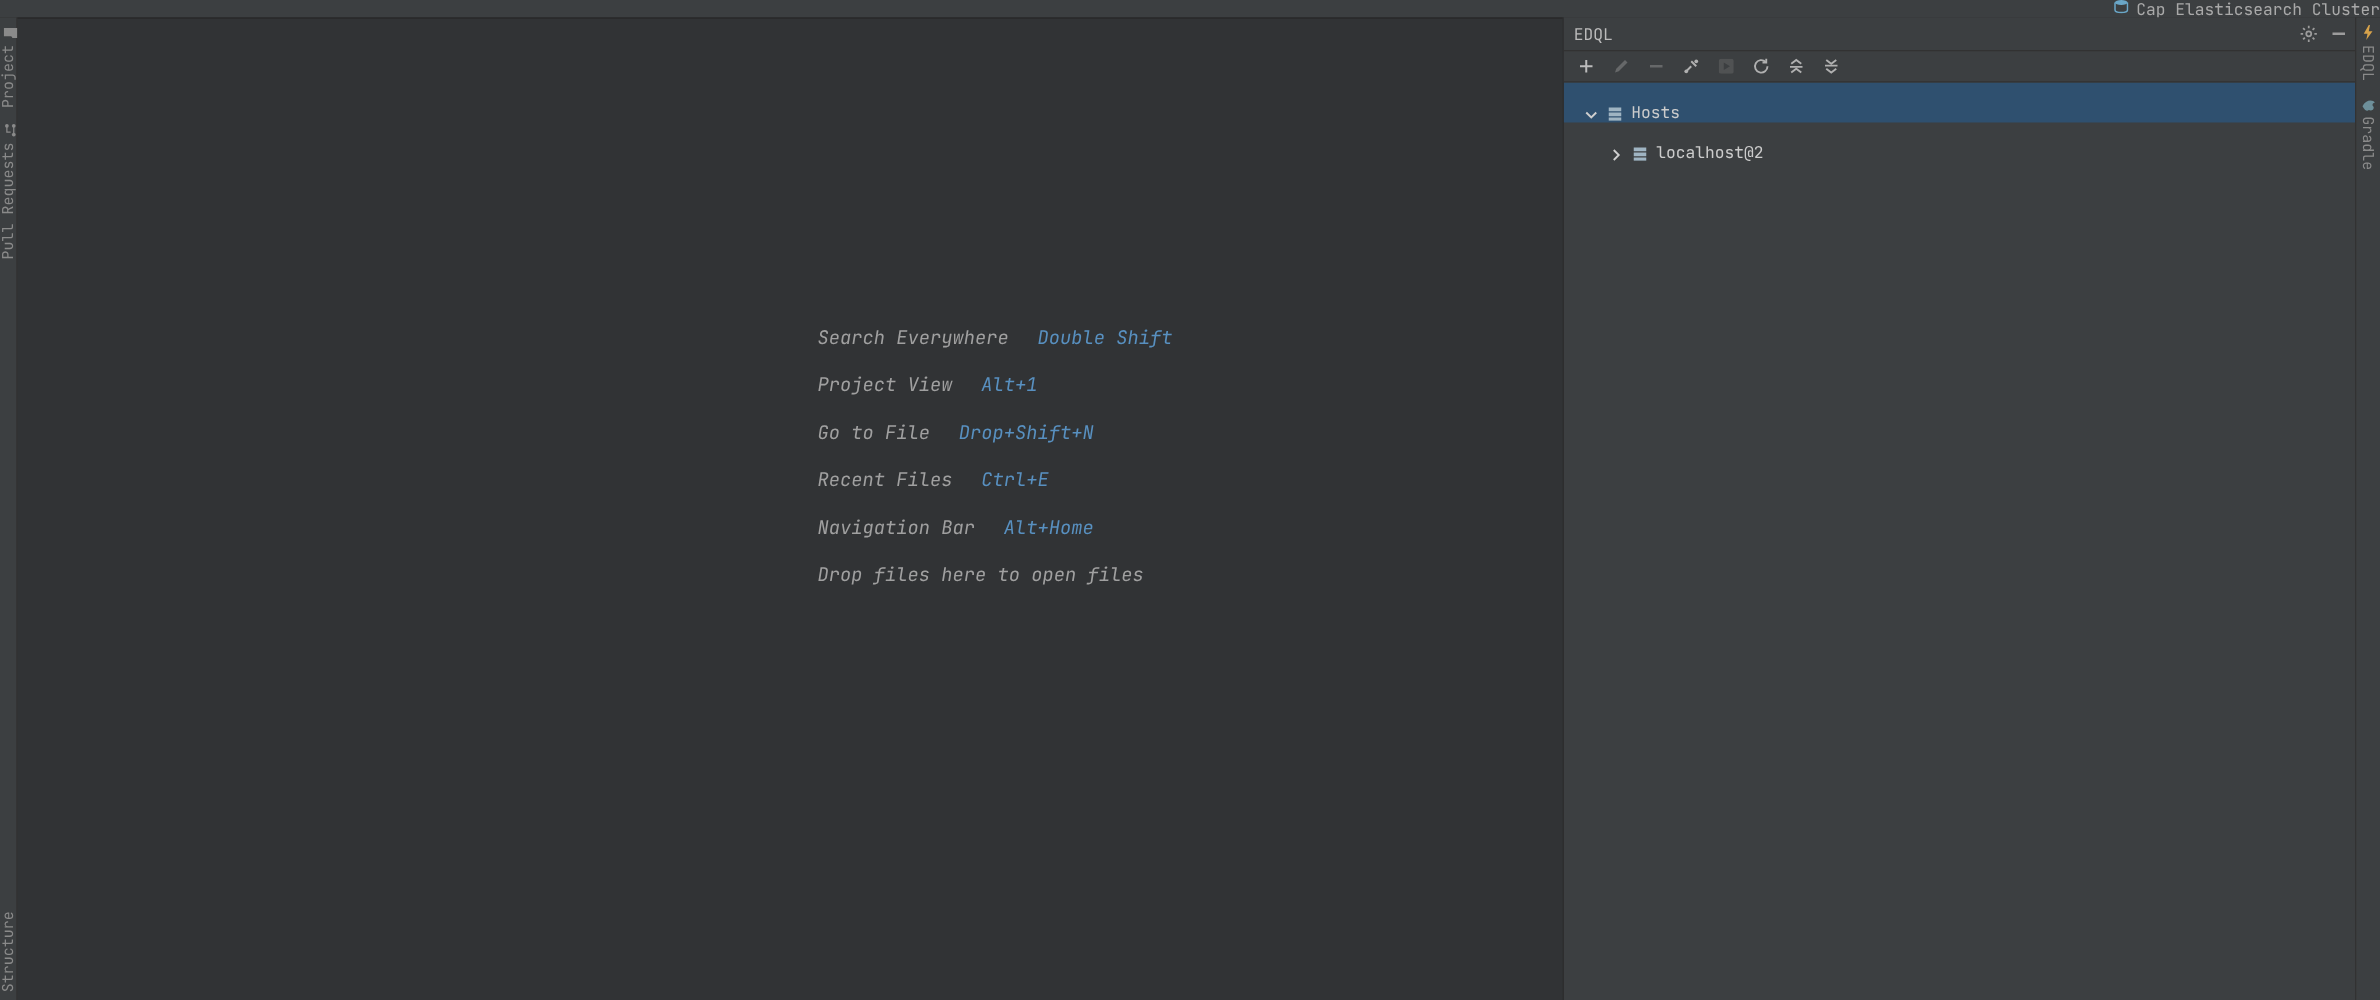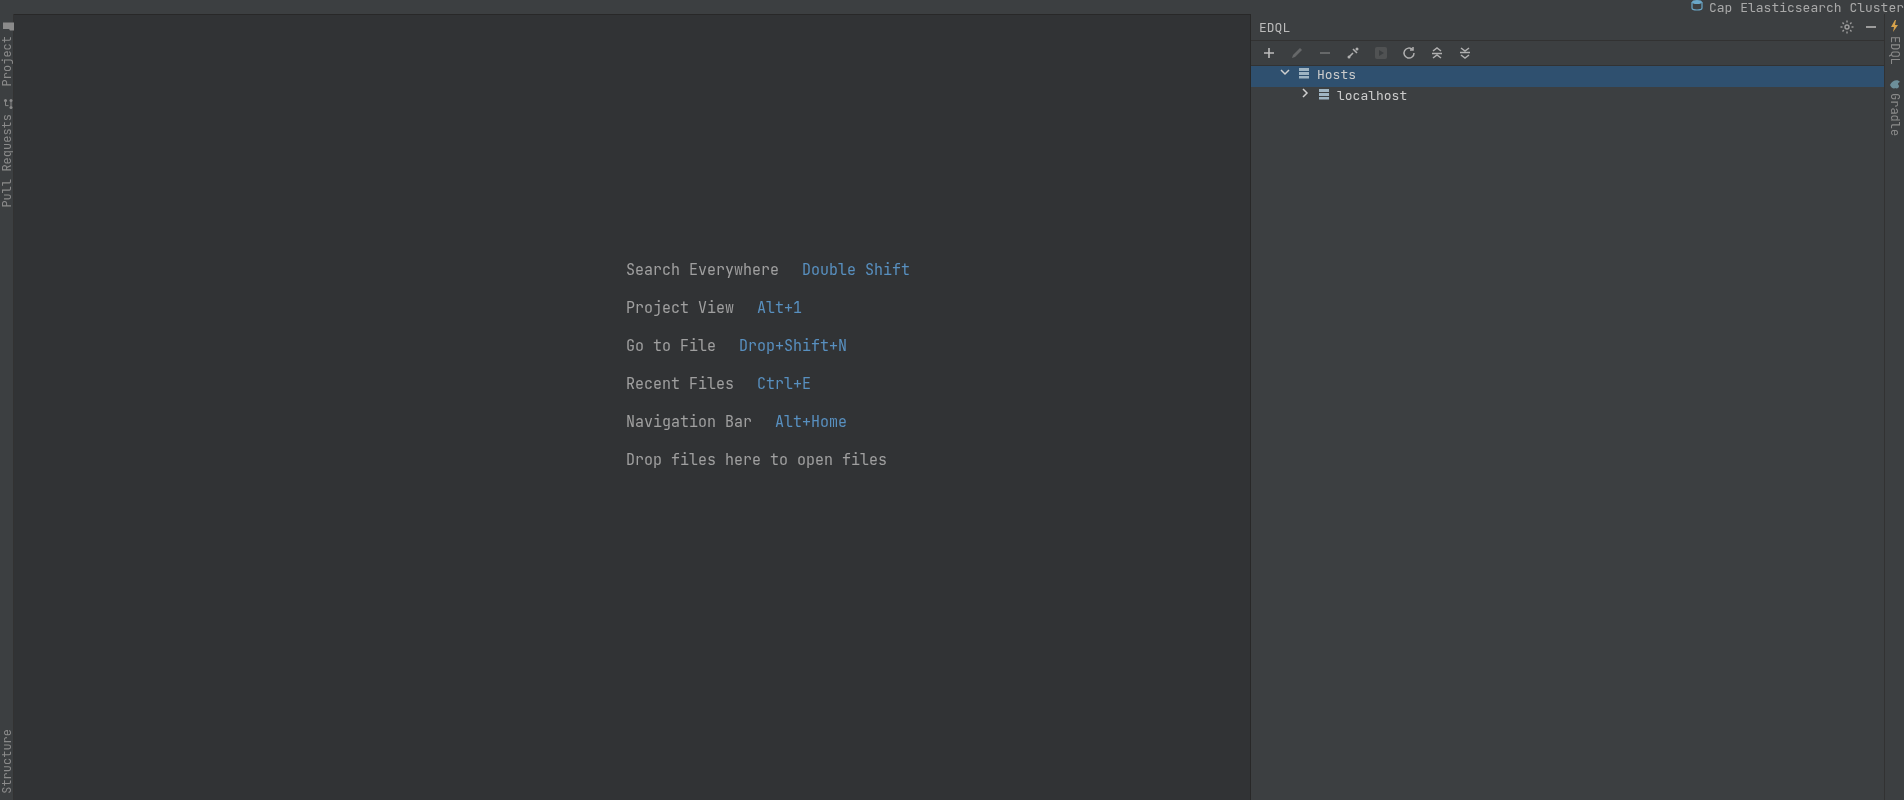--- a/index.html
+++ b/index.html
@@ -54,26 +54,27 @@
 
   
   .editor {
     flex: 1;
     background: #313335;
     position: relative;
     border-top: 1px solid #282828;
   }
   .hints {
     position: absolute;
-    left: 612px;
+    left: 640px;
     top: 248px;
     font-size: 15px;
     line-height: 1.0;
     white-space: nowrap;
     color: #a0a0a0;
+    font-style: italic;
   }
   .hints .row {
     margin-bottom: 23px;
   }
   .hints .shortcut {
     color: #5890c0;
     margin-left: 14px;
   }
 
   
@@ -118,25 +119,25 @@
 
   .tree {
     flex: 1;
     overflow: auto;
     font-size: 13px;
     color: #bbbbbb;
     padding-top: 0;
   }
   .tree-row {
     display: flex;
-    align-items: flex-start;
-    height: 21px;
+    align-items: flex-end;
+    height: 32px;
     gap: 6px;
     cursor: pointer;
-    padding-left: 16px;
+    padding-left: 4px;
   }
   .tree-row.selected {
     background: #2f506f;
   }
   .tree-row .indent { display:inline-block; height:1px; }
   .tree-row .arrow {
     width: 12px; height: 12px;
     display:flex; align-items:center; justify-content:center;
     color: #adadad;
     font-size: 10px;
@@ -336,21 +337,21 @@
               <path d="M3 1l4 4-4 4" stroke="#cfcfcf" fill="none" stroke-width="1.5"></path>
             </svg>
         </span>
         <span class="node-icon">
           <svg width="12" height="12" viewBox="0 0 12 12">
               <rect x="1" y="1" width="10" height="3" fill="#9fb4c2"></rect>
               <rect x="1" y="5" width="10" height="3" fill="#9fb4c2"></rect>
               <rect x="1" y="9" width="10" height="2.5" fill="#9fb4c2"></rect>
             </svg>
         </span>
-        <span class="label">localhost</span>
+        <span class="label">localhost@2</span>
       </div>
 
     </div>
   </div>
 
   <div class="right-strip">
     <div class="vtab">
       <span>
         <svg width="12" height="12" viewBox="0 0 12 12">
             <path d="M6 0L2 7h3l-1 5 5-7H6l1-5z" fill="#d6a24b"></path>

